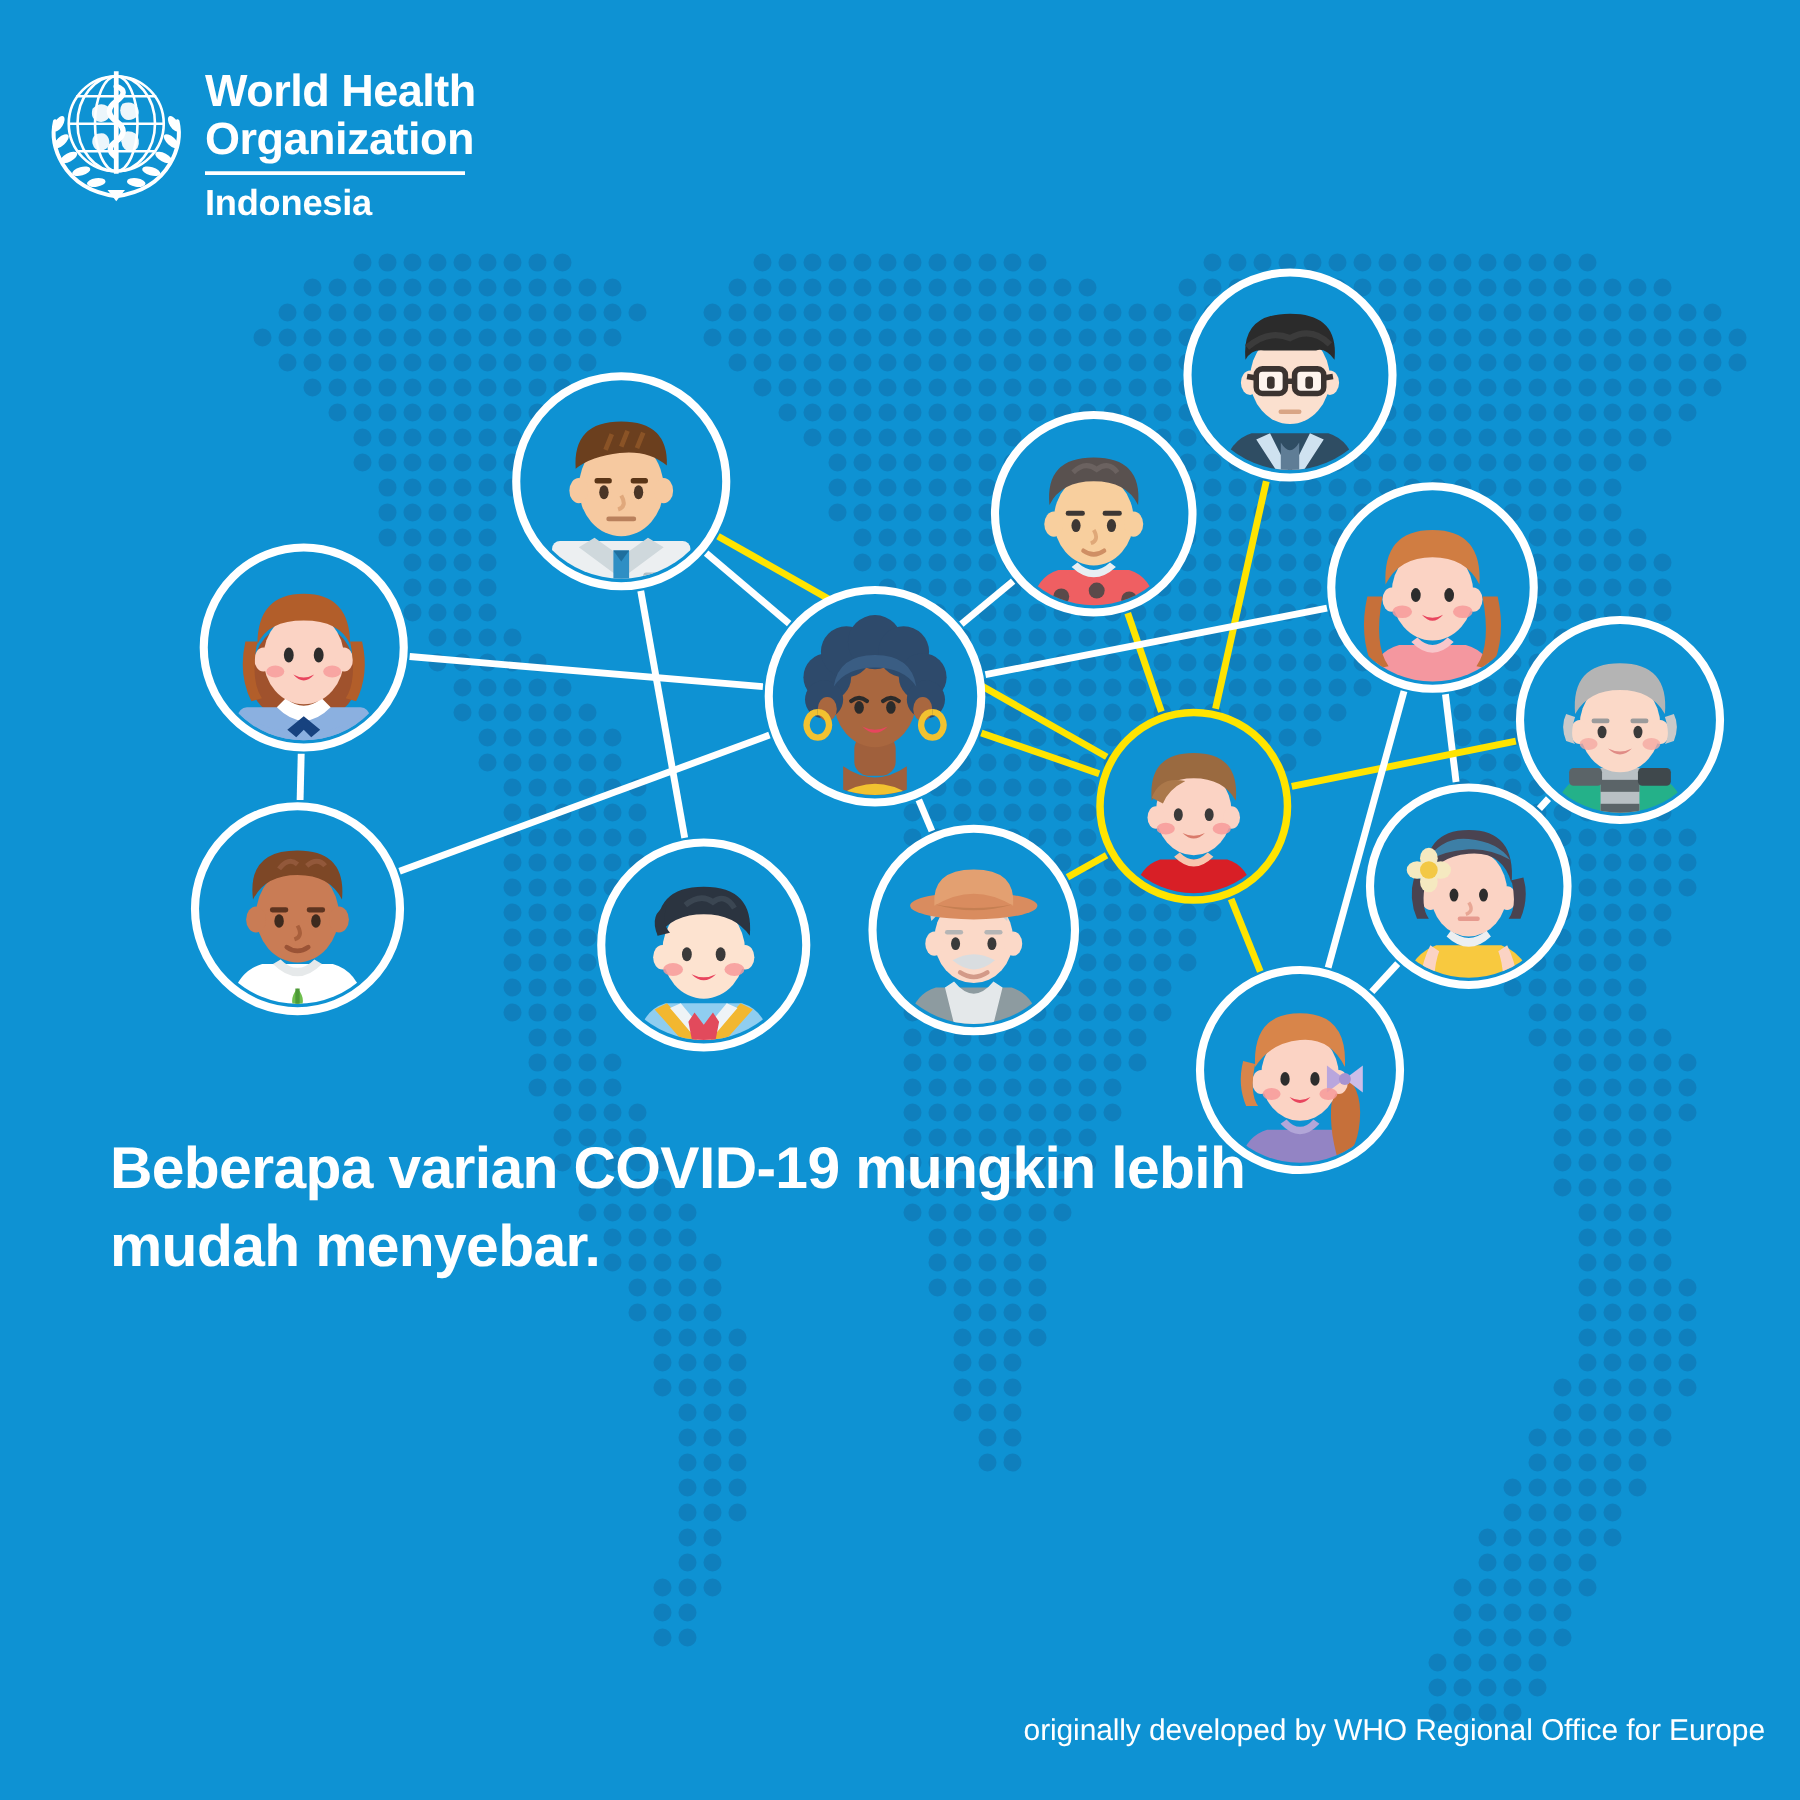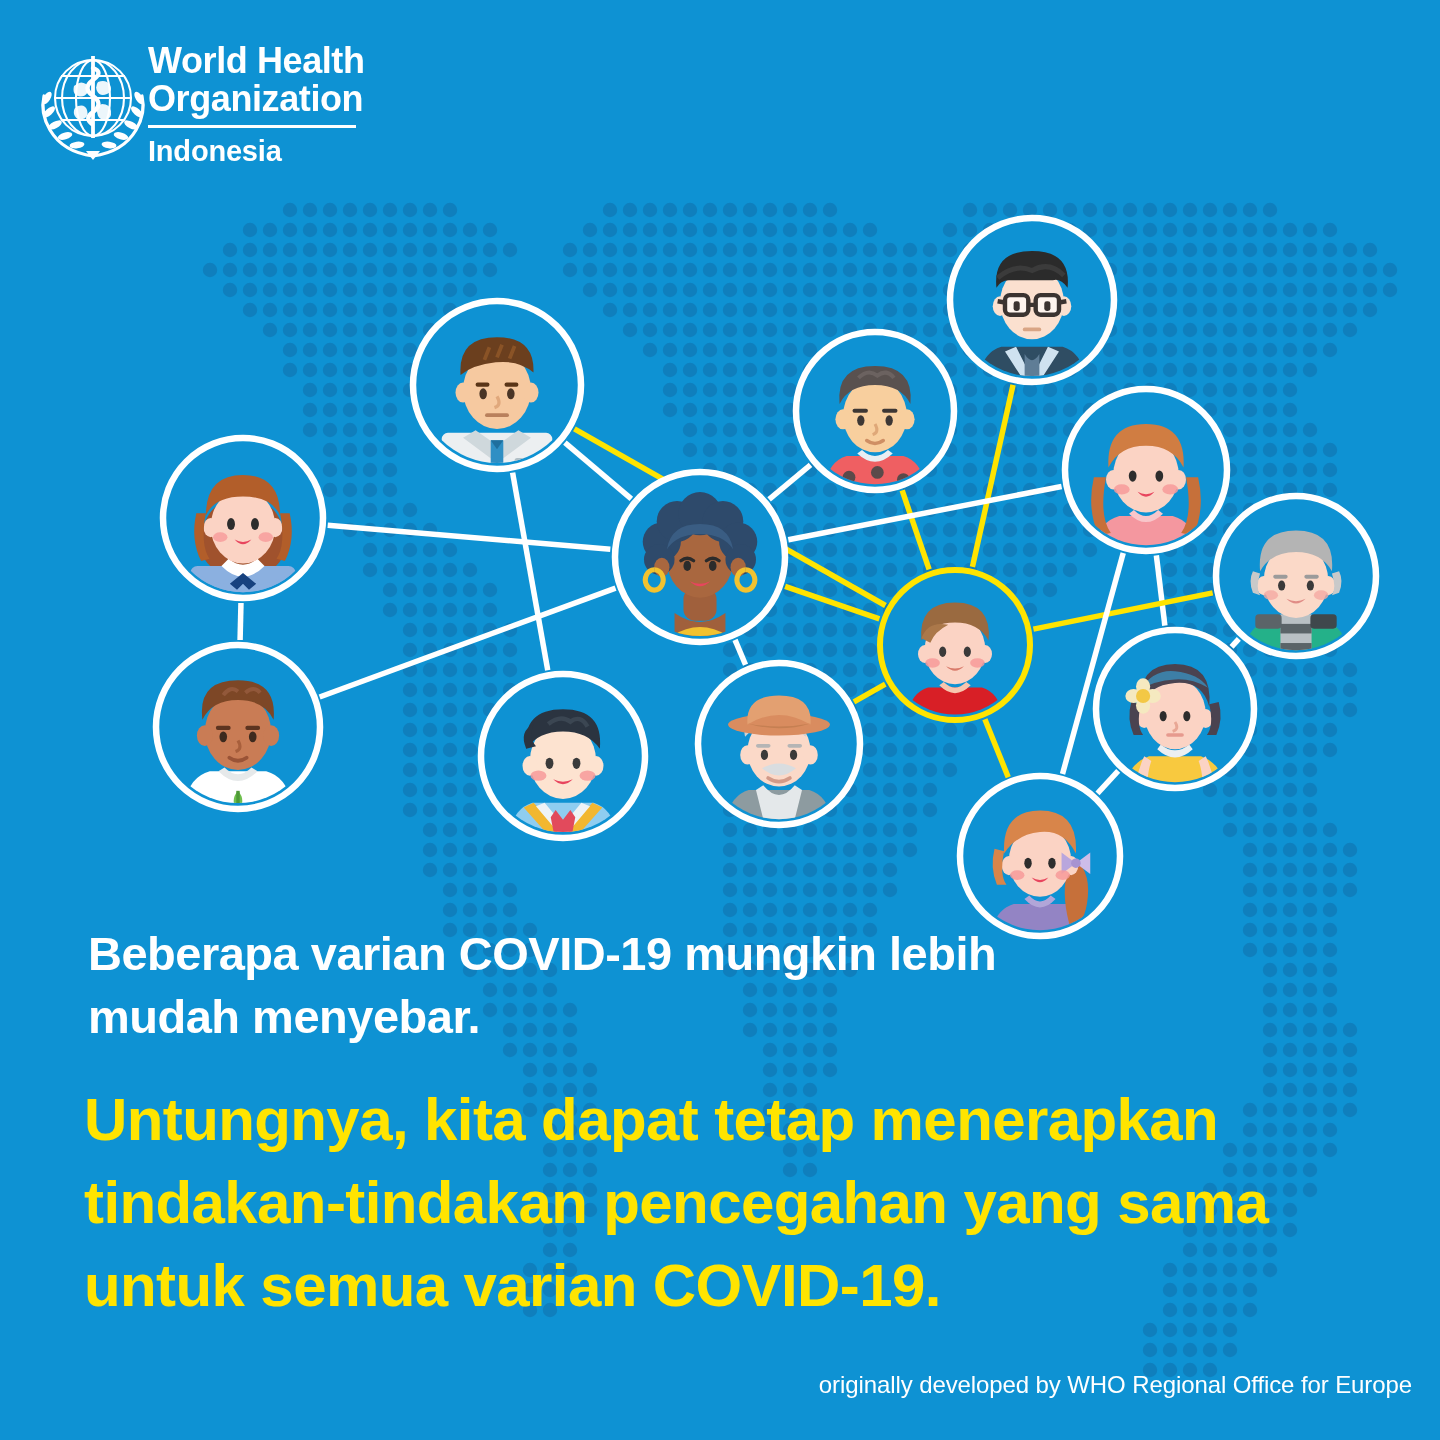--- a/index.html
+++ b/index.html
@@ -9,36 +9,36 @@
     font-family:"Liberation Sans",sans-serif;
     overflow:hidden;
     position:relative;
   }
   #poster{position:absolute;inset:0;width:1440px;height:1440px;overflow:hidden;}
 
   
   #bgmap{position:absolute;left:0;top:0;width:1440px;height:1440px;}
 
   
-  #logo-block{position:absolute;left:38px;top:24px;display:flex;align-items:flex-end;}
+  #logo-block{position:absolute;left:38px;top:36px;display:flex;align-items:center;gap:16px;}
   #who-emblem{width:110px;height:120px;flex:none;}
   #logo-text{padding-top:18px;}
   .logo-line{
     color:#ffffff;font-weight:bold;font-size:36px;line-height:38px;
     letter-spacing:-0.4px;white-space:nowrap;
   }
   #logo-rule{height:3px;background:#ffffff;width:208px;margin:7px 0 8px 0;}
   #logo-country{color:#ffffff;font-weight:bold;font-size:29px;line-height:30px;letter-spacing:-0.2px;}
 
   
   #network{position:absolute;left:0;top:180px;width:1440px;height:760px;}
 
   
   #headline{
-    position:absolute;left:88px;top:922px;width:1020px;
+    position:absolute;left:88px;top:902px;width:1020px;
     color:#ffffff;font-weight:bold;font-size:47px;line-height:63px;
     letter-spacing:-0.5px;
   }
   #subhead{
     position:absolute;left:84px;top:1078px;width:1300px;
     color:#ffe400;font-weight:bold;font-size:60px;line-height:83px;
     letter-spacing:-0.6px;
   }
   #credit{
     position:absolute;right:28px;top:1374px;
@@ -461,16 +461,15 @@
       <ellipse cx="19" cy="16" rx="6" ry="4" fill="#f79a9a" opacity=".85"></ellipse>
       <path d="M-7 18 q7 8 14 0 q-7 4 -14 0z" fill="#e8455e"></path>
     </g>
           </g>
           <circle r="80" fill="none" stroke="#ffffff" stroke-width="6.5"></circle>
         </g>
       </g>
   </svg>
 
   <div id="headline">Beberapa varian COVID-19 mungkin lebih mudah menyebar.</div>
-  <div id="subhead">Untungnya, kita dapat tetap menerapkan tindakan-tindakan pencegahan yang sama untuk semua varian COVID-19.</div>
   <div id="credit">originally developed by WHO Regional Office for Europe</div>
 
 </div>
 
 </body></html>

